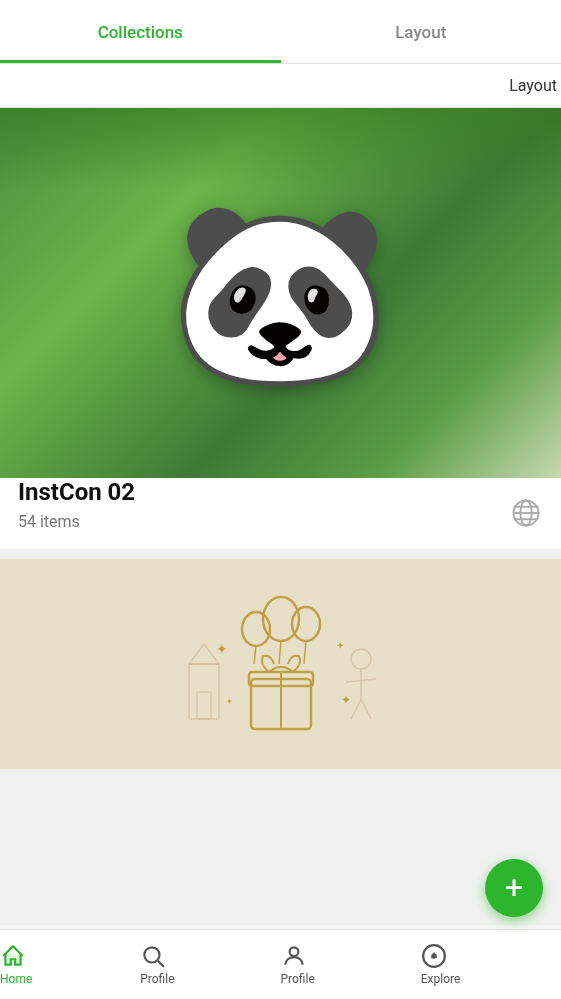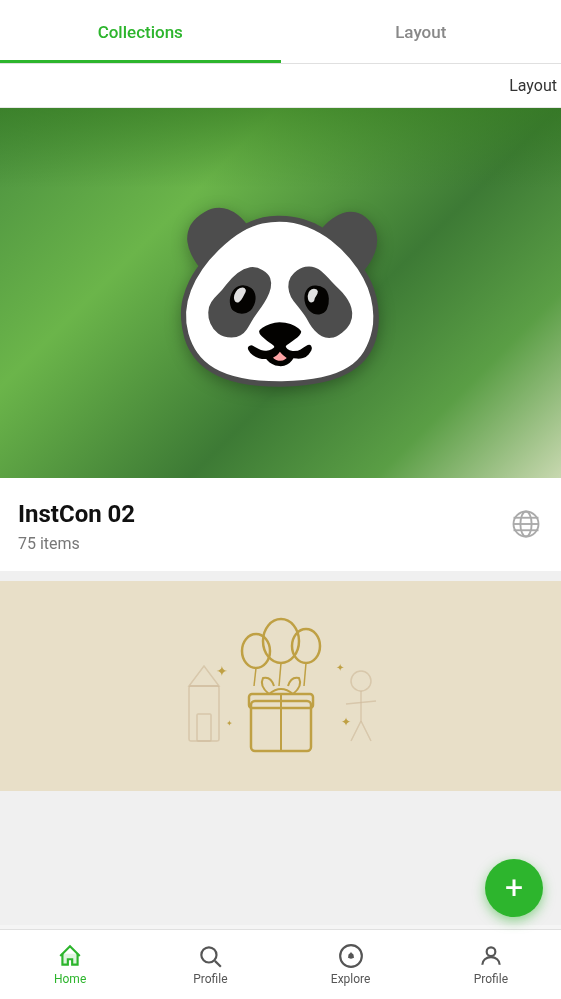--- a/index.html
+++ b/index.html
@@ -92,21 +92,21 @@
     
     .panda-img::after {
       content: '';
       position: absolute;
       top: 0; left: 0; right: 0;
       height: 80px;
       background: linear-gradient(to bottom, rgba(50,120,30,0.6), transparent);
     }
 
     .card-info {
-      padding: 22px 18px 18px;
+      padding: 0 18px 18px;
       position: relative;
       border-radius: 29px;
     }
     .card-title {
       font-size: 24px;
       font-weight: 700;
       color: #111;
       margin-bottom: 6px;
     }
     .card-subtitle {
@@ -174,21 +174,20 @@
       right: 0;
       height: 70px;
       background: #fff;
       border-top: 1px solid #e0e0e0;
       display: flex;
     }
     .nav-item {
       flex: 1;
       display: flex;
       flex-direction: column;
-      align-items: center;
       justify-content: center;
       cursor: pointer;
       gap: 3px;
     }
     .nav-item.active .nav-label {
       color: #2db52d;
     }
     .nav-icon {
       width: 26px;
       height: 26px;
@@ -228,21 +227,21 @@
 <div class="layout-bar">
   <span class="layout-btn">Layout</span>
 </div>
 
 <div class="content">
 
   <div class="collection-card">
     <div class="panda-img"></div>
     <div class="card-info">
       <div class="card-title">InstCon 02</div>
-      <div class="card-subtitle">75 items</div>
+      <div class="card-subtitle">54 items</div>
       <div class="globe-icon">
         <svg viewBox="0 0 24 24" fill="none" stroke="#aaa" stroke-width="1.5" width="30" height="30">
           <circle cx="12" cy="12" r="10"></circle>
           <ellipse cx="12" cy="12" rx="4.5" ry="10"></ellipse>
           <line x1="2" y1="12" x2="22" y2="12"></line>
           <line x1="2" y1="7" x2="22" y2="7"></line>
           <line x1="2" y1="17" x2="22" y2="17"></line>
         </svg>
       </div>
     </div>
@@ -310,30 +309,30 @@
         <circle cx="11" cy="11" r="7"></circle>
         <line x1="16.5" y1="16.5" x2="22" y2="22"></line>
       </svg>
     </div>
     <span class="nav-label">Profile</span>
   </div>
 
   <div class="nav-item">
     <div class="nav-icon">
       <svg viewBox="0 0 24 24" width="26" height="26" fill="none" stroke="#555" stroke-width="2">
+        <circle cx="12" cy="8" r="4"></circle>
+        <path d="M4 20c0-4 3.6-7 8-7s8 3 8 7"></path>
+      </svg>
+    </div>
+    <span class="nav-label">Profile</span>
+  </div>
+
+  <div class="nav-item">
+    <div class="nav-icon">
+      <svg viewBox="0 0 24 24" width="26" height="26" fill="none" stroke="#555" stroke-width="2">
         <circle cx="12" cy="12" r="10"></circle>
         <polygon points="12,8 15,14 12,13 9,14" fill="#555" stroke="none"></polygon>
         <circle cx="12" cy="12" r="1.5" fill="#555"></circle>
       </svg>
     </div>
     <span class="nav-label">Explore</span>
   </div>
-
-  <div class="nav-item">
-    <div class="nav-icon">
-      <svg viewBox="0 0 24 24" width="26" height="26" fill="none" stroke="#555" stroke-width="2">
-        <circle cx="12" cy="8" r="4"></circle>
-        <path d="M4 20c0-4 3.6-7 8-7s8 3 8 7"></path>
-      </svg>
-    </div>
-    <span class="nav-label">Profile</span>
-  </div>
 </div>
 
 </body></html>

